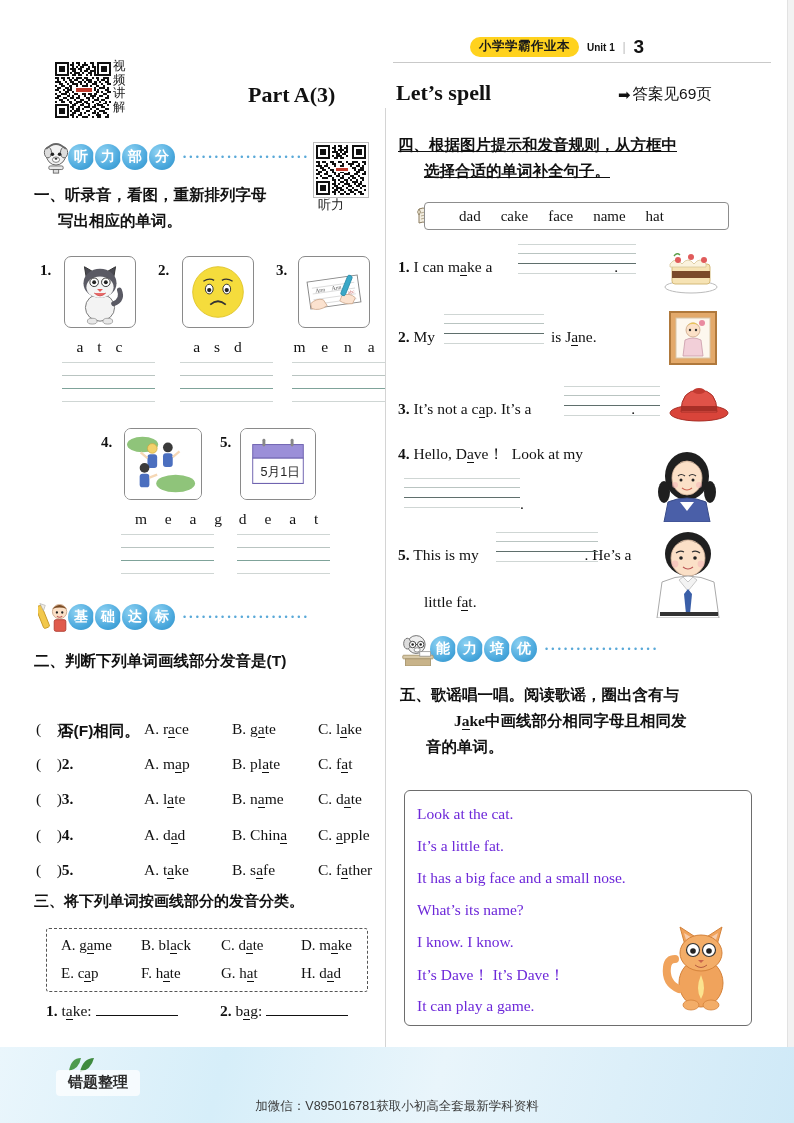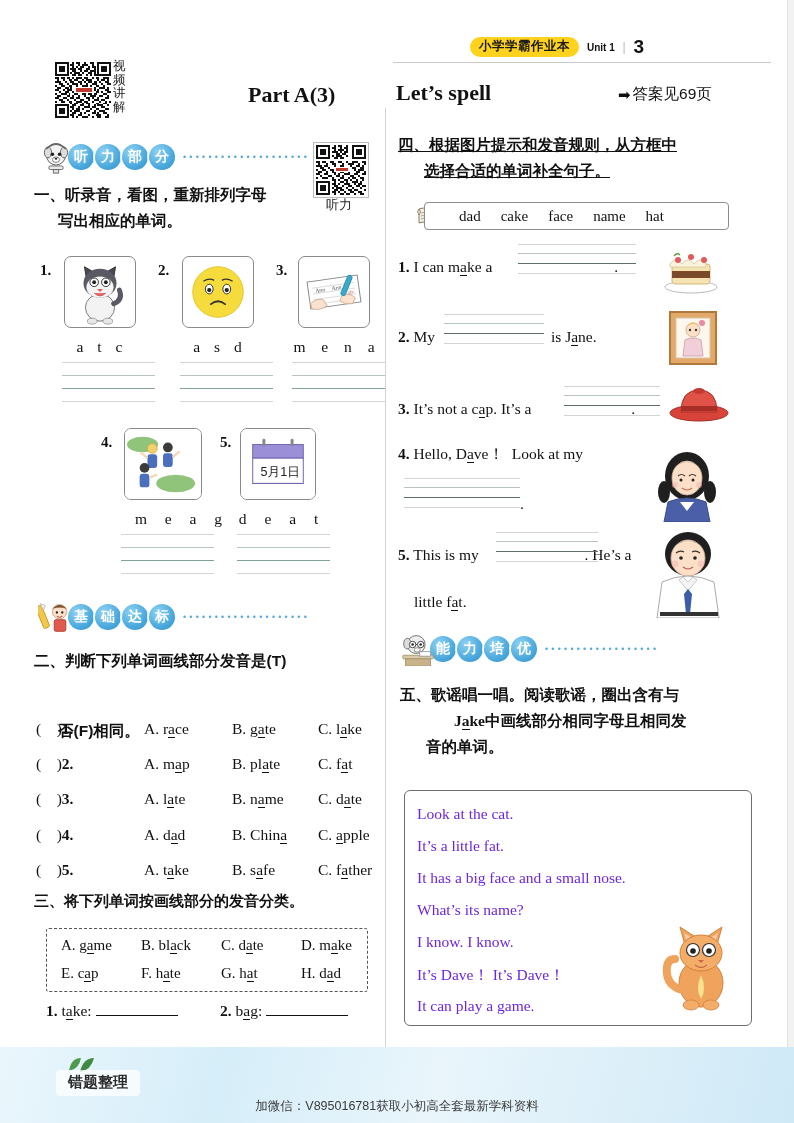--- a/index.html
+++ b/index.html
@@ -32,21 +32,21 @@
   .qr{ background:#fff; }
   .qr svg{ display:block; }
   .qr-video{ position:absolute; left:55px; top:62px; }
   .qr-video-label{
     position:absolute; left:113px; top:60px; width:16px;
     font-size:12.5px; line-height:13.5px; color:#222;
     font-family:"Liberation Sans", sans-serif; letter-spacing:0;
   }
   .qr-listen{ position:absolute; left:313px; top:142px; border:1px solid #bbb; padding:2px; }
   .qr-listen-label{
-    position:absolute; left:326px; top:196px; font-size:13px; color:#222;
+    position:absolute; left:318px; top:196px; font-size:13px; color:#222;
     font-family:"Liberation Sans", sans-serif;
   }
 
   
   .part-title{
     position:absolute; left:248px; top:82px;
     font-family:"Liberation Serif", serif; font-weight:bold; font-size:22px; color:#111;
   }
   .lets-spell{
     position:absolute; left:396px; top:80px;
@@ -867,21 +867,21 @@
     <b>5.</b>
     <span>This is my</span>
     <span style="display:inline-block;width:102px;"></span><span>. He’s a</span>
   </div>
   <div class="blank4" style="left:496px; top:532px; width:102px;">
       <i></i>
       <i></i>
       <i></i>
       <i></i>
     </div>
-  <div class="sent" style="left:414px; top:593px;">little f<u class="ul">a</u>t.</div>
+  <div class="sent" style="left:424px; top:593px;">little f<u class="ul">a</u>t.</div>
   <svg style="position:absolute; left:648px; top:528px;" width="80" height="90" viewBox="0 0 80 90">
     <ellipse cx="40" cy="26" rx="23" ry="22" fill="#1f1f1f"></ellipse>
     <ellipse cx="40" cy="30" rx="17" ry="18" fill="#fbe0c7" stroke="#d4b49a" stroke-width=".8"></ellipse>
     <path d="M23 20 q17 -14 34 0 q-7 -7 -17 -7 q-10 0 -17 7" fill="#1f1f1f"></path>
     <circle cx="33" cy="30" r="1.8" fill="#222"></circle>
       <circle cx="47" cy="30" r="1.8" fill="#222"></circle>
     <path d="M28 25 q4 -3 8 -1" fill="none" stroke="#333" stroke-width="1.2"></path>
     <path d="M52 25 q-4 -3 -8 -1" fill="none" stroke="#333" stroke-width="1.2"></path>
     <circle cx="27" cy="36" r="3.4" fill="#f5b8b8" opacity=".6"></circle>
       <circle cx="53" cy="36" r="3.4" fill="#f5b8b8" opacity=".6"></circle>

